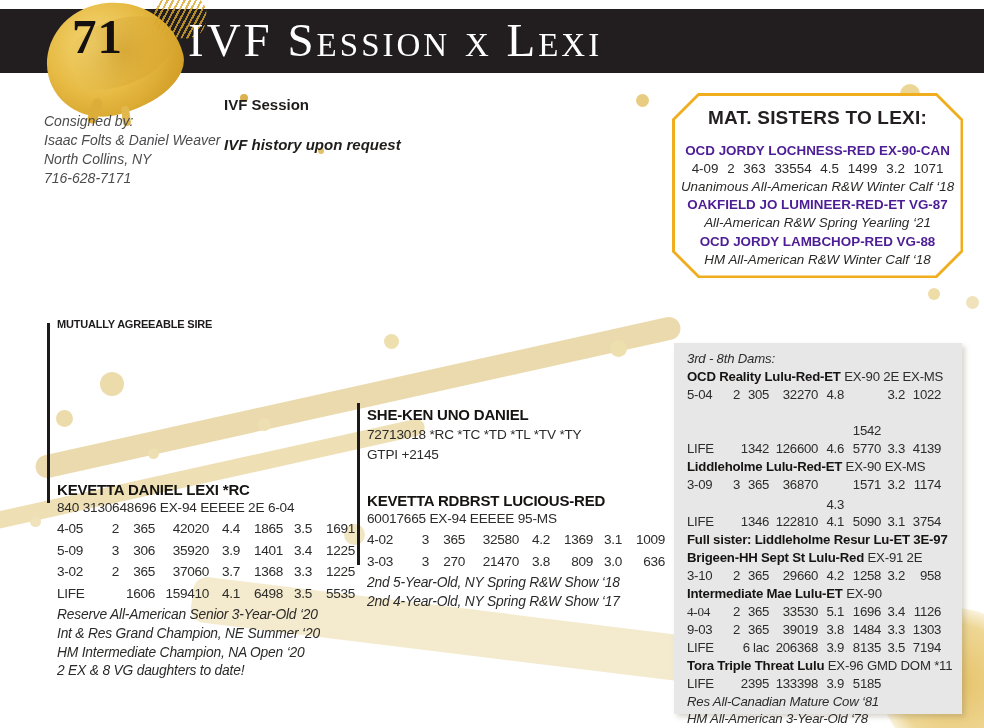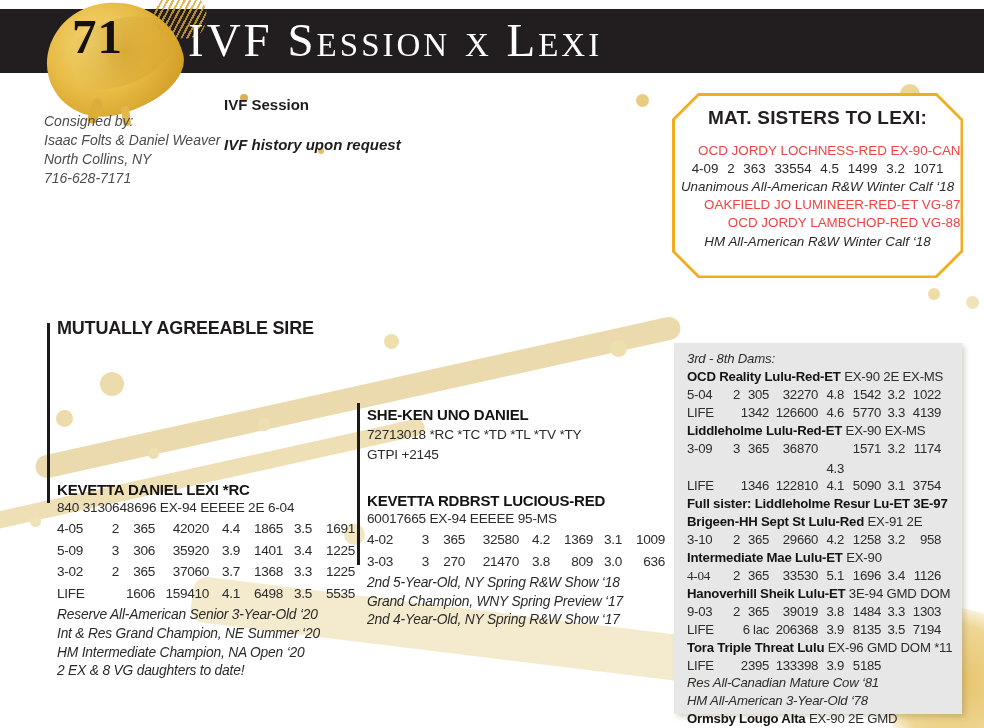--- a/index.html
+++ b/index.html
@@ -35,28 +35,28 @@
   .session-heading{left:224px;top:96px;font-weight:bold;font-size:15px;color:#1f1d1c;z-index:5;}
   .session-note{left:224px;top:136px;font-weight:bold;font-style:italic;font-size:15px;color:#1f1d1c;z-index:5;}
   
   .mat-outer{left:672px;top:93px;width:291px;height:185px;z-index:5;background:#f0ad1e;
     clip-path:polygon(26px 0,265px 0,100% 26px,100% 159px,265px 100%,26px 100%,0 159px,0 26px);}
   .mat-inner{position:absolute;left:2.5px;top:2.5px;width:286px;height:180px;background:#ffffff;
     clip-path:polygon(25px 0,261px 0,100% 25px,100% 155px,261px 100%,25px 100%,0 155px,0 25px);
     text-align:center;}
   .mat-title{margin-top:11px;font-weight:bold;font-size:19px;letter-spacing:0.2px;color:#231f20;}
   .mat-lines{margin-top:13px;font-size:13.4px;line-height:18.2px;color:#2b2a29;}
-  .m-bold{font-weight:normal;color:#ef4444;text-align:right;}
+  .m-bold{font-weight:bold;color:#4c1d95;}
   .m-italic{font-style:italic;}
   .m-stat{word-spacing:5px;}
   
   .bracket{width:3px;background:#1c1a19;z-index:5;}
   .bracket.sire{left:47px;top:323px;height:180px;}
   .bracket.mid{left:357px;top:403px;height:162px;}
-  .sire-heading{left:57px;top:318px;font-weight:bold;font-size:18px;letter-spacing:-0.2px;color:#1d1b1c;z-index:5;}
+  .sire-heading{left:57px;top:318px;font-weight:bold;font-size:11px;letter-spacing:-0.2px;color:#1d1b1c;z-index:5;}
   .block{z-index:5;font-size:13.6px;color:#2d2c2b;}
   .block .bname{font-weight:bold;font-size:15px;color:#161413;letter-spacing:-0.2px;margin-bottom:2px;}
   .block .breg{margin-bottom:3px;letter-spacing:-0.2px;}
   .block .bline{line-height:20px;letter-spacing:-0.2px;}
   .lexi-block{left:57px;top:481px;width:320px;}
   .sheken-block{left:367px;top:406px;width:300px;}
   .lucious-block{left:367px;top:492px;width:320px;}
   .trow{display:flex;line-height:21.6px;letter-spacing:-0.3px;white-space:nowrap;}
   .tc{display:inline-block;}
   .tc.first{text-align:left;}
@@ -121,20 +121,21 @@
 <div class="abs session-note">IVF history upon request</div>
 
 <div class="abs mat-outer">
   <div class="mat-inner">
     <div class="mat-title">MAT. SISTERS TO LEXI:</div>
     <div class="mat-lines">
         <div class="m-bold">OCD JORDY LOCHNESS-RED EX-90-CAN</div>
         <div class="m-stat">4-09 2 363 33554 4.5 1499 3.2 1071</div>
         <div class="m-italic">Unanimous All-American R&amp;W Winter Calf ‘18</div>
         <div class="m-bold">OAKFIELD JO LUMINEER-RED-ET VG-87</div>
+        <div class="m-italic">All-American R&amp;W Spring Yearling ‘21</div>
         <div class="m-bold">OCD JORDY LAMBCHOP-RED VG-88</div>
         <div class="m-italic">HM All-American R&amp;W Winter Calf ‘18</div>
       </div>
   </div>
 </div>
 
 <div class="abs bracket sire"></div>
 <div class="abs bracket mid"></div>
 
 <div class="abs sire-heading">MUTUALLY AGREEABLE SIRE</div>
@@ -219,35 +220,34 @@
         <span class="tc num" style="width: 36px;">270</span>
         <span class="tc num" style="width: 54px;">21470</span>
         <span class="tc num" style="width: 31px;">3.8</span>
         <span class="tc num" style="width: 43px;">809</span>
         <span class="tc num" style="width: 29px;">3.0</span>
         <span class="tc num" style="width: 43px;">636</span>
       </div>
     </div>
   <div class="notes">
       <div>2nd 5-Year-Old, NY Spring R&amp;W Show ‘18</div>
-      <div>Grand Champion, WNY Spring Preview ‘17</div>
       <div>2nd 4-Year-Old, NY Spring R&amp;W Show ‘17</div>
     </div>
 </div>
 
 <div class="abs dams-box">
     <div class="dital">3rd - 8th Dams:</div>
     <div class="dline"><span class="dname">OCD Reality Lulu-Red-ET</span><span class="drest"> EX-90 2E EX-MS</span></div>
     <div class="trow">
       <span class="tc first" style="width: 36px;">5-04</span>
       <span class="tc num" style="width: 17px;">2</span>
       <span class="tc num" style="width: 29px;">305</span>
       <span class="tc num" style="width: 49px;">32270</span>
       <span class="tc num" style="width: 26px;">4.8</span>
-      <span class="tc num" style="width: 37px;">1542</span>
+      <span class="tc num" style="width: 37px; margin-top: 36px;">1542</span>
       <span class="tc num" style="width: 24px;">3.2</span>
       <span class="tc num" style="width: 36px;">1022</span>
     </div>
     <div class="trow">
       <span class="tc first" style="width: 36px;">LIFE</span>
       <span class="tc num" style="width: 46px;">1342</span>
       <span class="tc num" style="width: 49px;">126600</span>
       <span class="tc num" style="width: 26px;">4.6</span>
       <span class="tc num" style="width: 37px;">5770</span>
       <span class="tc num" style="width: 24px;">3.3</span>
@@ -289,21 +289,20 @@
     <div class="trow">
       <span class="tc first" style="width: 36px; font-family: Liberation Serif, serif;">4-04</span>
       <span class="tc num" style="width: 17px;">2</span>
       <span class="tc num" style="width: 29px;">365</span>
       <span class="tc num" style="width: 49px;">33530</span>
       <span class="tc num" style="width: 26px;">5.1</span>
       <span class="tc num" style="width: 37px;">1696</span>
       <span class="tc num" style="width: 24px;">3.4</span>
       <span class="tc num" style="width: 36px;">1126</span>
     </div>
-    <div class="dline"><span class="dname">Hanoverhill Sheik Lulu-ET</span><span class="drest"> 3E-94 GMD DOM</span></div>
     <div class="trow">
       <span class="tc first" style="width: 36px;">9-03</span>
       <span class="tc num" style="width: 17px;">2</span>
       <span class="tc num" style="width: 29px;">365</span>
       <span class="tc num" style="width: 49px;">39019</span>
       <span class="tc num" style="width: 26px;">3.8</span>
       <span class="tc num" style="width: 37px;">1484</span>
       <span class="tc num" style="width: 24px;">3.3</span>
       <span class="tc num" style="width: 36px;">1303</span>
     </div>

